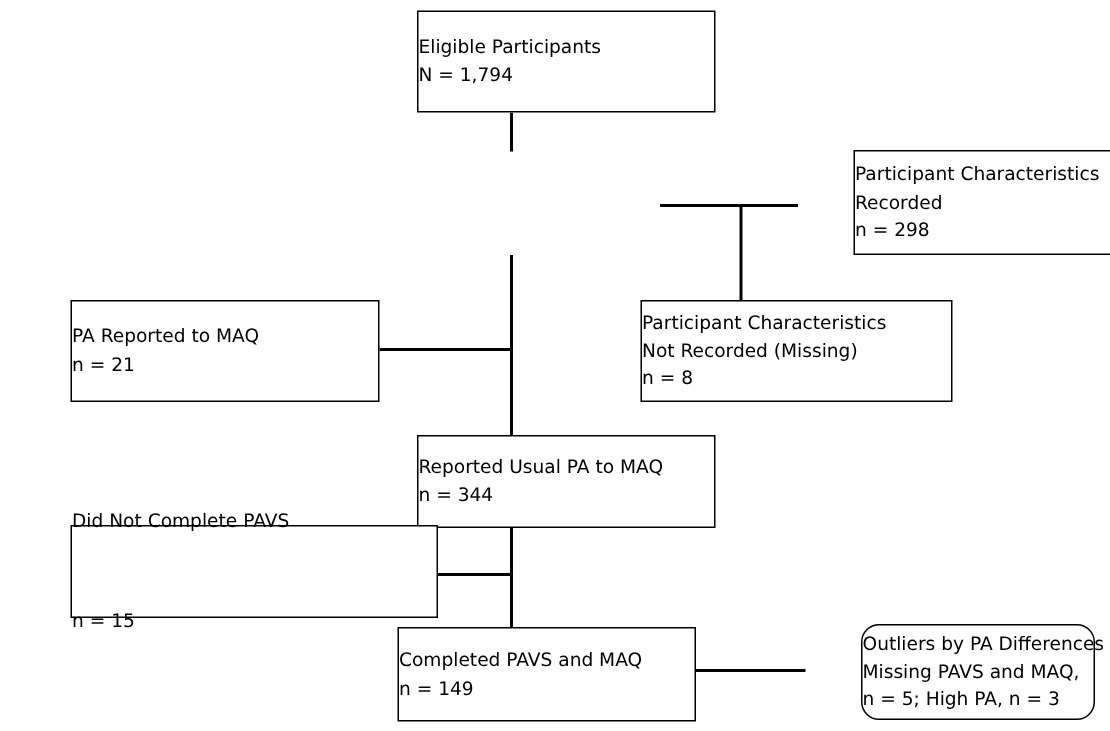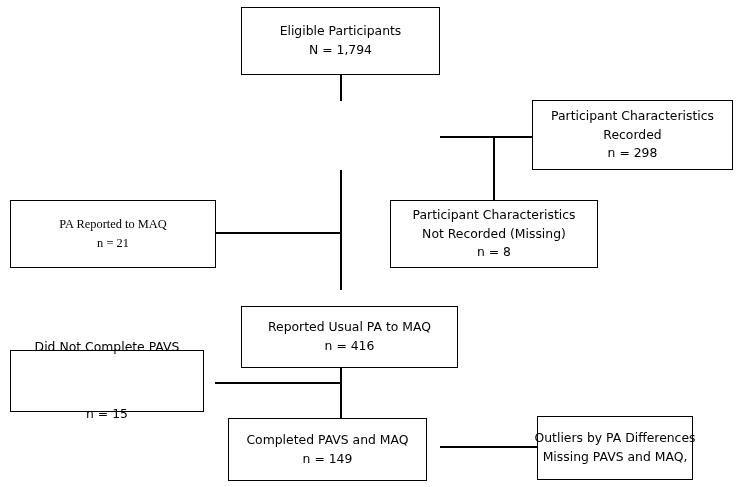--- a/index.html
+++ b/index.html
@@ -18,50 +18,51 @@
     background: #ffffff;
     overflow: hidden;
   }
   .node {
     position: absolute;
     box-sizing: border-box;
     border: 1.6px solid #000000;
     background: #ffffff;
     display: flex;
     flex-direction: column;
-    align-items: center;
+    align-items: flex-start;
     justify-content: center;
     text-align: center;
     color: #000000;
     font-size: 12.4px;
     line-height: 1.52;
     z-index: 2;
+    margin-left: 37px;
   }
   .node .line {
     display: block;
     white-space: nowrap;
   }
   .connector {
     position: absolute;
     background: #000000;
     z-index: 1;
   }
   .connector.h { height: 1.6px; }
   .connector.v { width: 1.6px; }
 
   
   #node-eligible        { left: 241px; top: 7px;   width: 199px; height: 68px; }
   #node-consented       { left: 241px; top: 101px; width: 199px; height: 69px; }
   #node-char-recorded   { left: 532px; top: 100px; width: 201px; height: 70px; }
-  #node-pa-not-usual    { left: 10px;  top: 200px; width: 206px; height: 68px; font-family: Liberation Serif, serif; }
+  #node-pa-not-usual    { left: 10px;  top: 200px; width: 206px; height: 68px; }
   #node-char-missing    { left: 390px; top: 200px; width: 208px; height: 68px; }
-  #node-reported-usual  { left: 241px; top: 306px; width: 217px; height: 62px; }
-  #node-no-pavs         { left: 10px;  top: 350px; width: 194px; height: 62px; gap: 48px; }
+  #node-reported-usual  { left: 241px; top: 290px; width: 199px; height: 62px; }
+  #node-no-pavs         { left: 10px;  top: 350px; width: 245px; height: 62px; gap: 48px; }
   #node-completed       { left: 228px; top: 418px; width: 199px; height: 63px; }
-  #node-outliers        { left: 537px; top: 416px; width: 156px; height: 64px; }
+  #node-outliers        { left: 537px; top: 416px; width: 156px; height: 64px; border-radius: 12px; }
 </style>
 </head>
 <body>
 
 <div id="flow-canvas">
 
   <div class="connector v" style="left:340px; top:75px; height:26px;"></div>
 
   <div class="connector h" style="left:440px; top:136px; width:92px;"></div>
 
@@ -95,31 +96,32 @@
   </div>
 
   <div class="node" id="node-char-missing">
     <span class="line">Participant Characteristics</span>
     <span class="line">Not Recorded (Missing)</span>
     <span class="line">n = 8</span>
   </div>
 
   <div class="node" id="node-reported-usual">
     <span class="line">Reported Usual PA to MAQ</span>
-    <span class="line">n = 416</span>
+    <span class="line">n = 344</span>
   </div>
 
   <div class="node" id="node-no-pavs">
     <span class="line">Did Not Complete PAVS</span>
     <span class="line">n = 15</span>
   </div>
 
   <div class="node" id="node-completed">
     <span class="line">Completed PAVS and MAQ</span>
     <span class="line">n = 149</span>
   </div>
 
   <div class="node" id="node-outliers">
     <span class="line">Outliers by PA Differences</span>
     <span class="line">Missing PAVS and MAQ,</span>
+    <span class="line">n = 5; High PA, n = 3</span>
   </div>
 
 </div>
 
 </body></html>

